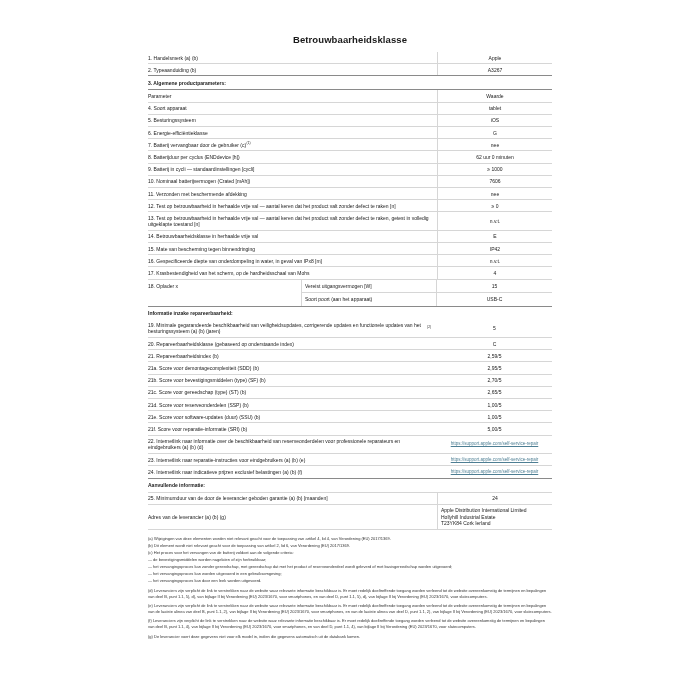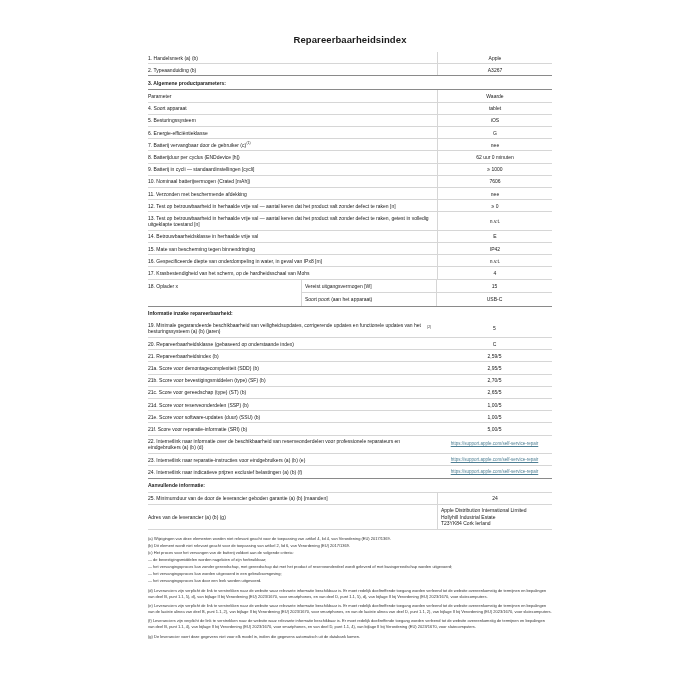--- a/index.html
+++ b/index.html
@@ -41,21 +41,21 @@
   .cval{width:116px;border-left:1px solid var(--l);display:flex;align-items:center;justify-content:center;font-size:5px;box-sizing:border-box;}
 
   #footnotes{margin-top:6px;}
   .fn{font-size:4px;line-height:5.3px;color:#333;margin-bottom:1.8px;}
   .fn.gap{margin-top:4.5px;}
 </style>
 </head>
 <body>
 
 <div class="page">
-  <h1 class="title">Repareerbaarheidsindex</h1>
+  <h1 class="title">Betrouwbaarheidsklasse</h1>
   <div id="rows">
       <div class="row kv div bb-light">
         <div class="lbl">
           <span>1. Handelsmerk (a) (b)</span>
         </div>
         <div class="val">Apple</div>
       </div>
       <div class="row kv div bb-dark">
         <div class="lbl">
           <span>2. Typeaanduiding (b)</span>

